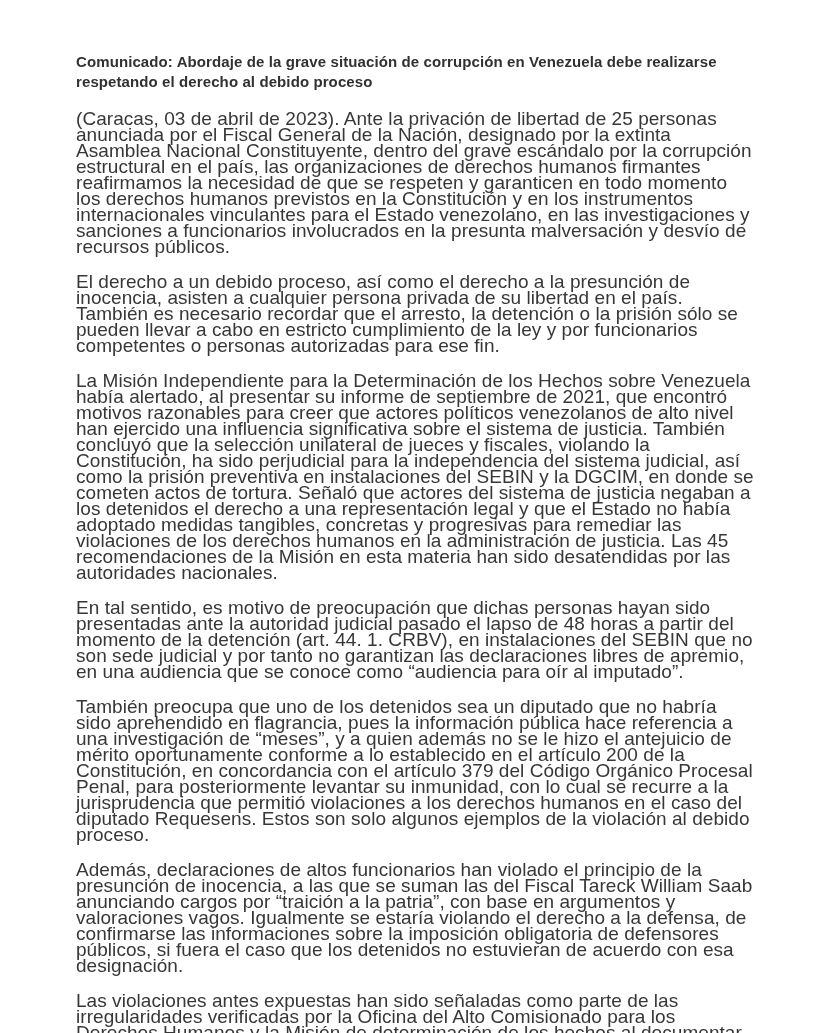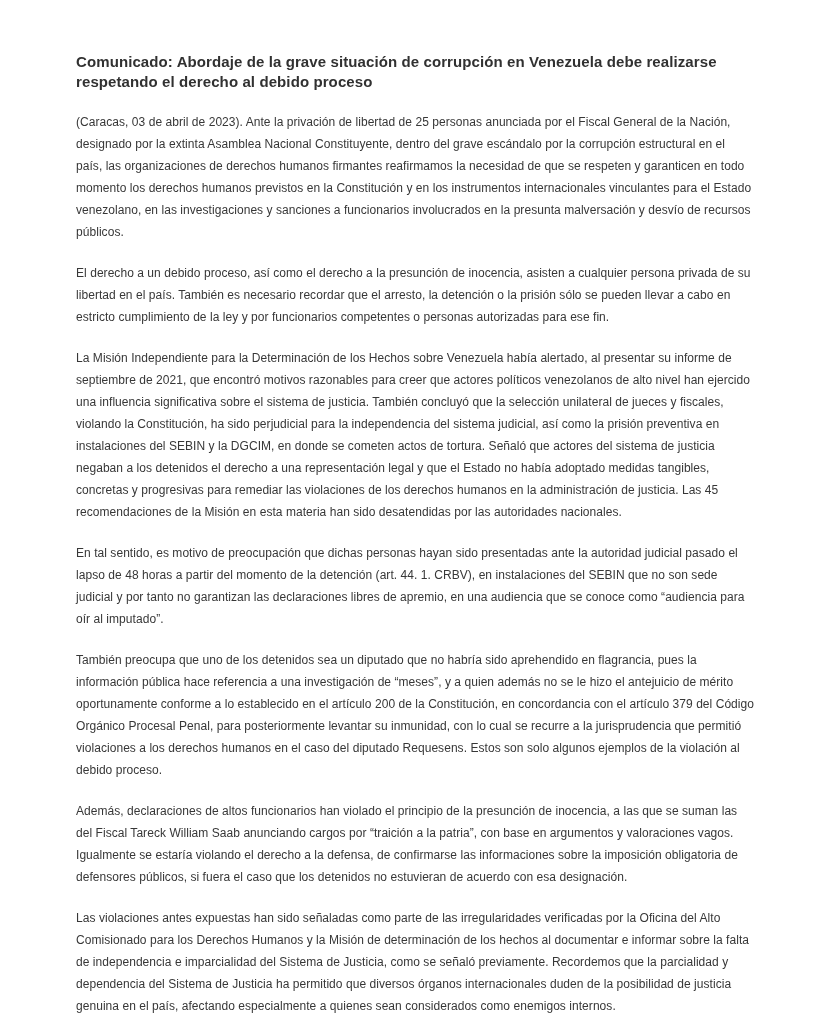--- a/index.html
+++ b/index.html
@@ -23,23 +23,23 @@
   }
   .doc-title {
     font-size: 15px;
     font-weight: bold;
     line-height: 20px;
     color: #313131;
     margin: 0 0 19px 0;
     letter-spacing: 0.1px;
   }
   .doc-paragraph {
-    font-size: 12px;
+    font-size: 19px;
     font-weight: normal;
-    line-height: 22px;
+    line-height: 16px;
     color: #373737;
     margin: 0 0 19px 0;
     letter-spacing: 0.05px;
   }
 </style>
 </head>
 <body>
 
 <div class="page">
   <h1 class="doc-title">Comunicado: Abordaje de la grave situación de corrupción en Venezuela debe realizarse respetando el derecho al debido proceso</h1>

